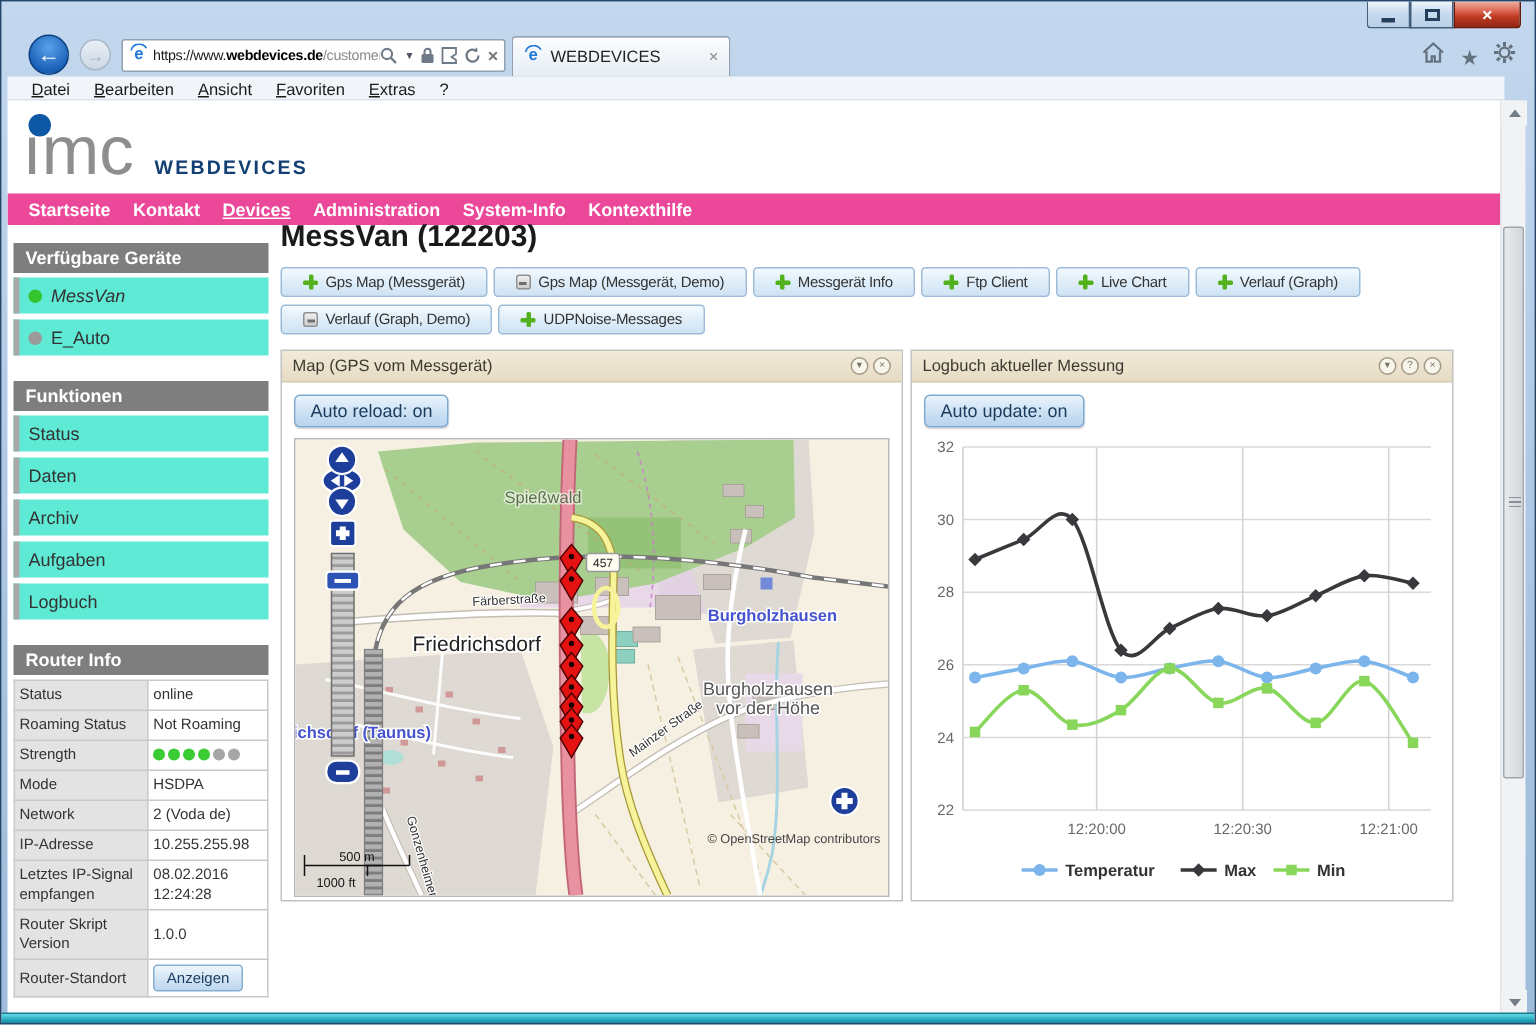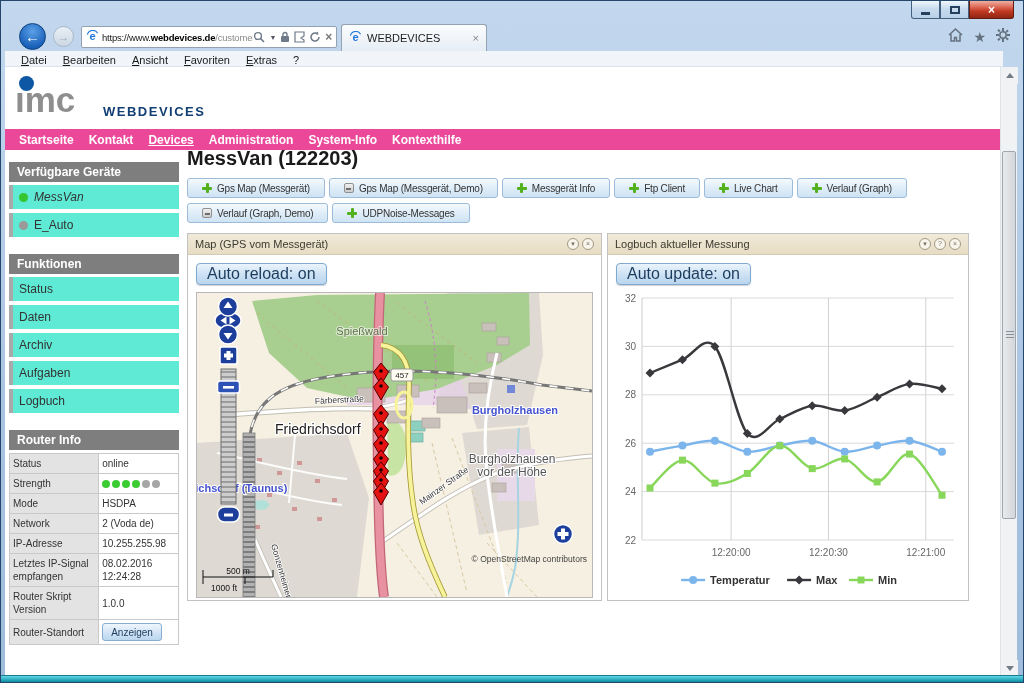--- a/index.html
+++ b/index.html
@@ -27,21 +27,21 @@
 .caret{font-size:7px;color:#556}
 .tab{position:absolute;left:336px;top:1px;width:146px;height:27px;background:linear-gradient(#fbfdfe,#f0f4f9 55%,#e5edf5);border:1px solid #93a1b1;border-bottom:none;border-radius:3px 3px 0 0;display:flex;align-items:center;gap:5px;padding:0 7px;font-size:11px;color:#222}
 .tab-close{margin-left:auto;color:#888;font-size:11px;line-height:11px}
 .tb-icons{position:absolute;right:13px;top:27px;display:flex;gap:10px;align-items:center;color:#64727f;z-index:8}
 .tb-star{font-size:14px;line-height:14px;color:#64727f}
 .menubar{position:absolute;top:50px;left:4px;right:20px;height:16px;background:#f1f4f9;border-bottom:1px solid #dde3ec;display:flex;align-items:flex-end;padding-left:8px;font-size:11px;color:#1a1a1a}
 .menu-item{padding:0 8px}
 
 .page{position:absolute;top:66px;left:4px;width:995px;height:610px;background:#fff;overflow:hidden}
 .logo{position:absolute;left:10px;top:8px;width:260px;height:52px}
-.logo-text{font-size:35px;font-weight:bold;color:#8e8e8e;letter-spacing:0;line-height:50px}
+.logo-text{font-size:46px;font-weight:normal;color:#8e8e8e;letter-spacing:0;line-height:50px}
 .logo-dot{position:absolute;left:4px;top:1px;width:15px;height:15px;border-radius:50%;background:#0e57a5}
 .logo-sub{position:absolute;left:88px;bottom:8px;font-size:13px;font-weight:bold;color:#123f74;letter-spacing:1.5px}
 .user-box{position:absolute;right:12px;top:28px;text-align:right;font-size:11px;color:#333;line-height:15px}
 .user-box a{color:#333;text-decoration:none;display:block}
 .navbar{position:absolute;top:62px;left:0;right:0;height:21px;background:#ec4899;display:flex;align-items:center;padding-left:14px;gap:15px}
 .nav-item{color:#fff;font-weight:bold;font-size:12px;text-decoration:none}
 .nav-item.active{text-decoration:underline}
 
 .sidebar{position:absolute;left:4px;top:95px;width:170px}
 .sb-header{background:#7e7e7e;color:#fff;font-weight:bold;font-size:12px;padding:3px 8px;height:20px;margin-bottom:3px}
@@ -64,21 +64,21 @@
 .ic-plus::after{content:"";position:absolute;top:3.5px;left:0;width:10px;height:3px;background:#53b11d;border-radius:1px}
 .ic-collapse{width:10px;height:10px;border:1px solid #909090;border-radius:2px;background:linear-gradient(#f0f0f0,#cccccc);position:relative;flex:none}
 .ic-collapse::before{content:"";position:absolute;left:1.5px;top:3.5px;width:5px;height:2px;background:#6e6e6e}
 .panel{position:absolute;top:166px;background:#fff;border:1px solid #c2c2c2}
 .map-panel{left:182px;width:415px;height:368px}
 .chart-panel{left:602px;width:362px;height:368px}
 .panel-header{height:21px;background:linear-gradient(#f1ead9,#e7dcc4);border-bottom:1px solid #d5cab0;display:flex;align-items:center;padding:0 7px;font-size:11px;font-weight:normal;color:#3c3a30}
 .panel-controls{margin-left:auto;display:flex;gap:3px}
 .pc-btn{width:12px;height:12px;border-radius:50%;border:1px solid #a39a86;background:#f8f5ec;color:#7a7465;font-size:7px;line-height:10px;text-align:center}
 .panel-body{padding:8px}
-.auto-btn{display:inline-block;height:22px;line-height:20px;padding:0 10px;font-size:16px;color:#1c3c5e;background:linear-gradient(#eaf4fc,#c9dff3 60%,#b9d5ee);border:1px solid #7fa9cf;border-radius:4px;box-shadow:0 1px 1px rgba(0,0,0,.18)}
+.auto-btn{display:inline-block;height:22px;line-height:20px;padding:0 10px;font-size:12px;color:#1c3c5e;background:linear-gradient(#eaf4fc,#c9dff3 60%,#b9d5ee);border:1px solid #7fa9cf;border-radius:4px;box-shadow:0 1px 1px rgba(0,0,0,.18)}
 .map-box{margin-top:7px;width:397px;height:306px;border:1px solid #b8b8b8;overflow:hidden}
 .chart-box{margin-top:7px;width:346px;height:304px}
 
 .scrollbar{position:absolute;left:999px;top:66px;width:17px;height:610px;background:#f1f2f4;border-left:1px solid #e0e3e7}
 .sb-arrow{position:absolute;left:0;width:17px;height:17px;background:#f1f2f4;display:flex;align-items:center;justify-content:center}
 .sb-arrow.up{top:0}.sb-arrow.down{bottom:0}
 .tri-up{width:0;height:0;border-left:4px solid transparent;border-right:4px solid transparent;border-bottom:5px solid #737b84}
 .tri-down{width:0;height:0;border-left:4px solid transparent;border-right:4px solid transparent;border-top:5px solid #737b84}
 .sb-thumb{position:absolute;left:1px;top:84px;width:14px;height:368px;background:linear-gradient(90deg,#e9eaec,#d3d6da);border:1px solid #9fa6ad;border-radius:2px}
 .sb-grip{position:absolute;left:3px;top:50%;margin-top:-4px;width:8px;height:8px;background:repeating-linear-gradient(#8a9097 0 1px,transparent 1px 3px)}
@@ -230,20 +230,24 @@
           <li class="sb-item">Archiv</li>
           <li class="sb-item">Aufgaben</li>
           <li class="sb-item">Logbuch</li>
         </ul>
       <div class="sb-header">Router Info</div>
       <table class="router-table">
           <tbody>
             <tr>
               <td class="lbl">Status</td>
               <td class="val">online</td>
+            </tr>
+            <tr>
+              <td class="lbl">Roaming Status</td>
+              <td class="val">Not Roaming</td>
             </tr>
             <tr>
               <td class="lbl">Strength</td>
               <td class="val"><span class="strength-dot" style="background: rgb(59, 204, 51);"></span><span class="strength-dot" style="background: rgb(59, 204, 51);"></span><span class="strength-dot" style="background: rgb(59, 204, 51);"></span><span class="strength-dot" style="background: rgb(59, 204, 51);"></span><span class="strength-dot" style="background: rgb(166, 166, 166);"></span><span class="strength-dot" style="background: rgb(166, 166, 166);"></span></td>
             </tr>
             <tr>
               <td class="lbl">Mode</td>
               <td class="val">HSDPA</td>
             </tr>
             <tr>

